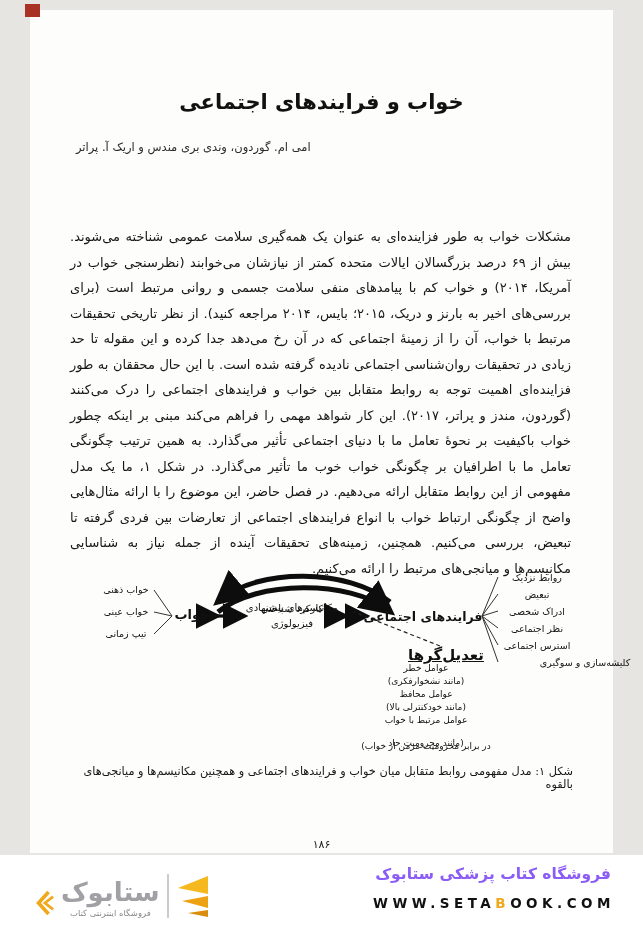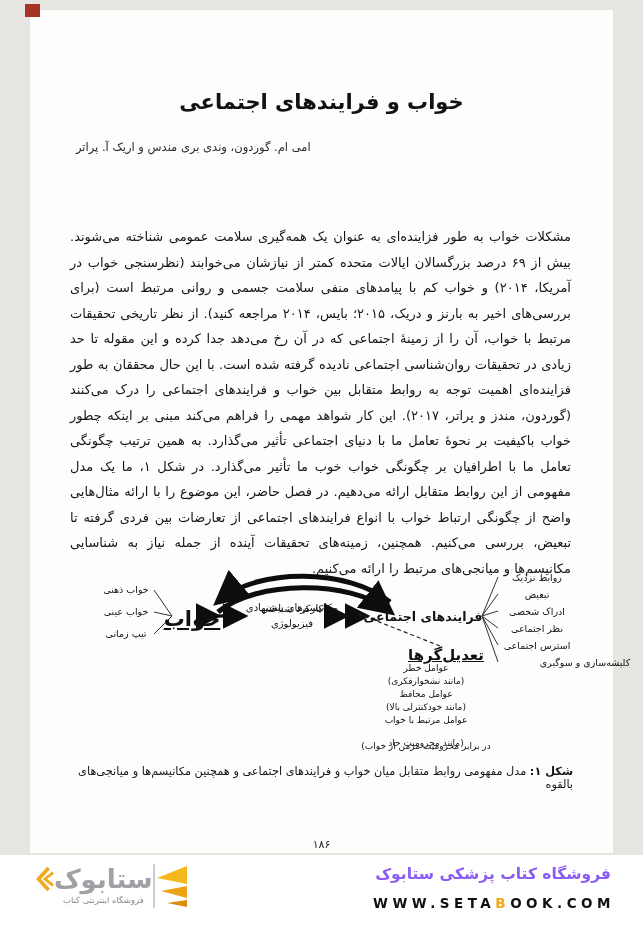--- a/index.html
+++ b/index.html
@@ -33,51 +33,51 @@
     direction:rtl; text-align:justify;
     font-size:13px; line-height:25.5px; color:#161616;
   }
   .diagram { position:absolute; left:28px; top:552px; width:527px; height:205px; }
   .diagram svg.arrows { position:absolute; left:0; top:0; width:527px; height:205px; }
   .dg {
     position:absolute; transform:translateX(-50%);
     direction:rtl; white-space:nowrap; color:#111;
   }
   .dg-bold { font-weight:bold; }
-  .sleep-label   { font-size:21px;text-decoration:underline; }
+  .sleep-label   { font-size:13px; }
   .social-label  { font-size:12.5px; }
   .mech-line     { font-size:10px; }
   .side-item     { font-size:9.5px; }
   .mods-title    { font-size:15px; text-decoration:underline; }
   .mod-line      { font-size:9px; }
   .caption {
     position:absolute; top:755px; right:40px; left:36px;
     direction:rtl; text-align:right; font-size:11.3px; color:#161616;
   }
-  .caption b { font-weight:bold; }
+  .caption b { font-weight:normal; }
   .pagenum {
     position:absolute; top:828px; left:0; width:100%;
     text-align:center; font-size:11px; color:#222;
   }
   .footer {
     position:absolute; left:0; top:855px; width:643px; height:71px;
     background:#ffffff;
   }
   .store-name {
     position:absolute; right:32px; top:10px;
     direction:rtl; font-size:15.5px; font-weight:bold; color:#8b5cf6;
   }
   .website {
     position:absolute; right:28px; top:40px;
     font-size:13.5px; font-weight:bold; letter-spacing:4.5px; color:#111;
   }
   .website .accent { color:#f0a81c; }
   .logo {
     position:absolute; left:34px; top:9px; height:54px;
-    display:flex; align-items:flex-start; 
+    display:flex; align-items:flex-end; gap:7px;
   }
   .logo-col { display:flex; flex-direction:column; align-items:center; }
   .logo-wordmark {
     direction:rtl; font-size:26px; font-weight:bold;
     color:#a0a0a5; line-height:30px;
   }
   .logo-tagline {
     direction:rtl; font-size:8.5px; color:#8a8a8a; margin-top:1px;
   }
   .logo-divider { width:2px; height:44px; background:#cccccc; }

